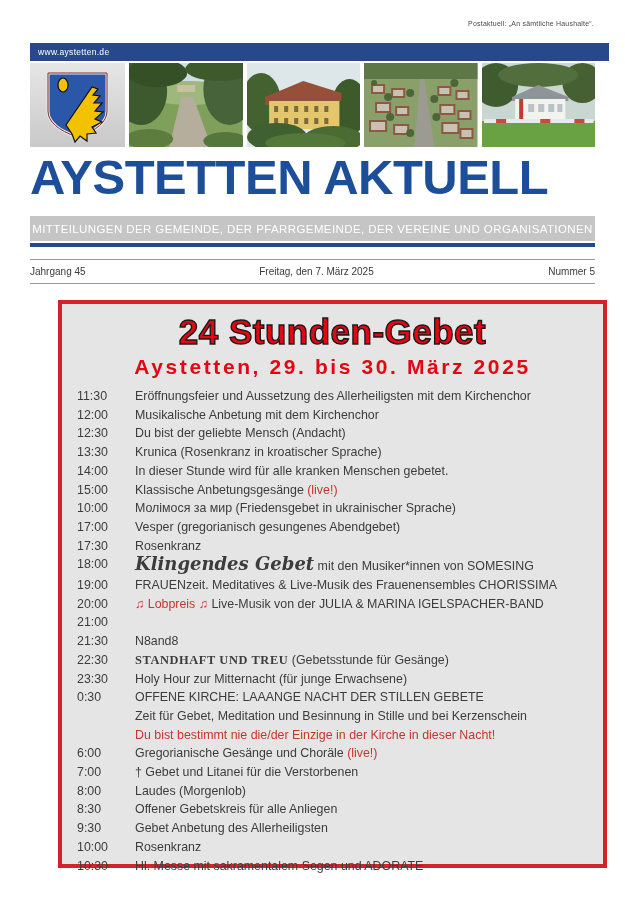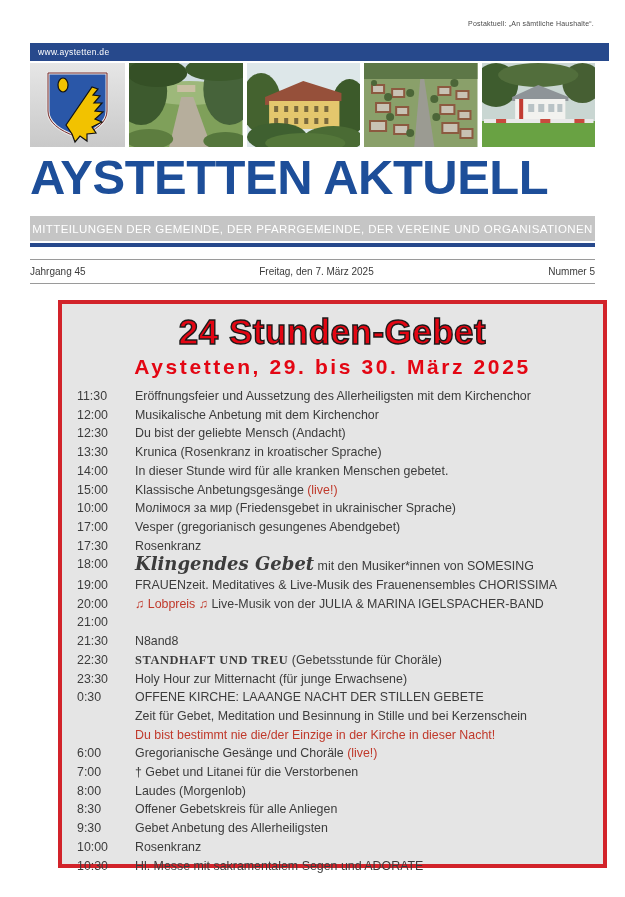--- a/index.html
+++ b/index.html
@@ -293,21 +293,21 @@
         </div>
         <div class="sched-row">
           <span class="sched-time">21:00</span>
         </div>
         <div class="sched-row">
           <span class="sched-time">21:30</span>
           <span class="sched-text"><span class="part-normal">N8and8</span></span>
         </div>
         <div class="sched-row">
           <span class="sched-time">22:30</span>
-          <span class="sched-text"><span class="part-boldserif">STANDHAFT UND TREU</span><span class="part-normal"> (Gebetsstunde für Choräle)</span></span>
+          <span class="sched-text"><span class="part-boldserif">STANDHAFT UND TREU</span><span class="part-normal"> (Gebetsstunde für Gesänge)</span></span>
         </div>
         <div class="sched-row">
           <span class="sched-time">23:30</span>
           <span class="sched-text"><span class="part-normal">Holy Hour zur Mitternacht (für junge Erwachsene)</span></span>
         </div>
         <div class="sched-row">
           <span class="sched-time">0:30</span>
           <span class="sched-text"><span class="part-normal">OFFENE KIRCHE: LAAANGE NACHT DER STILLEN GEBETE</span></span>
         </div>
         <div class="sched-row">

